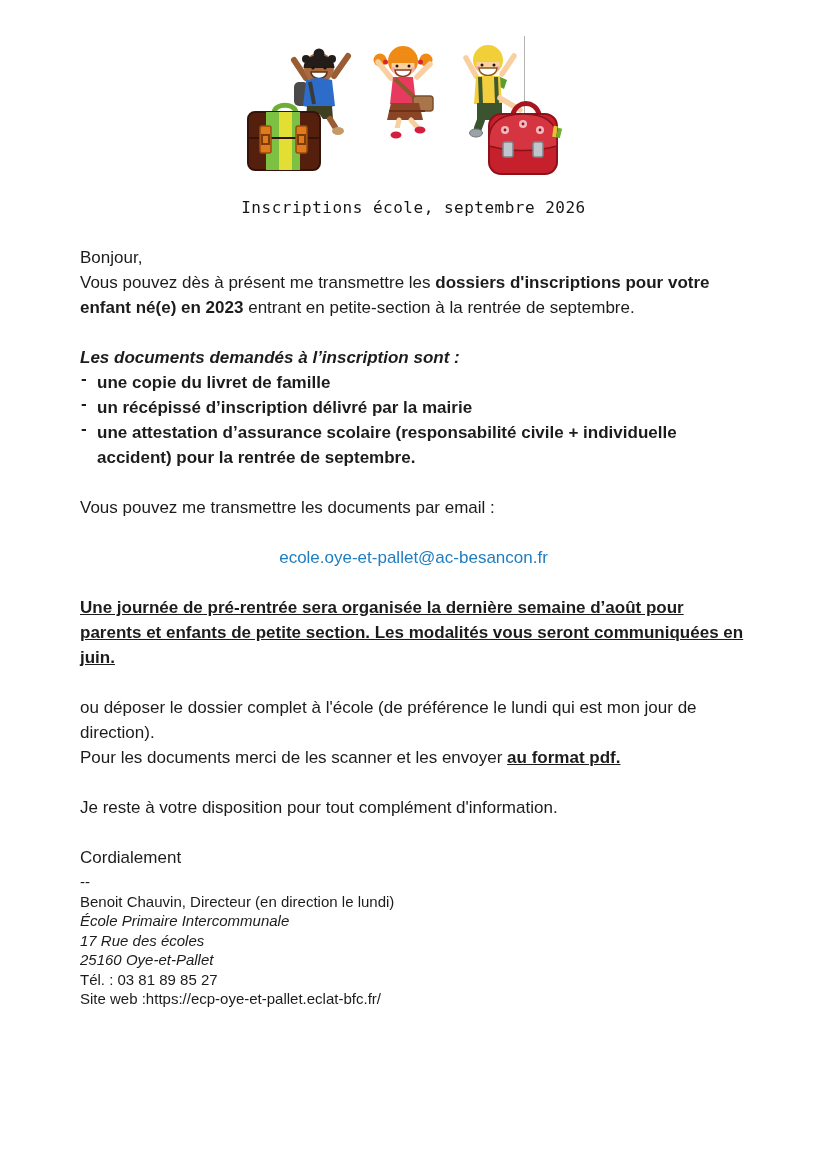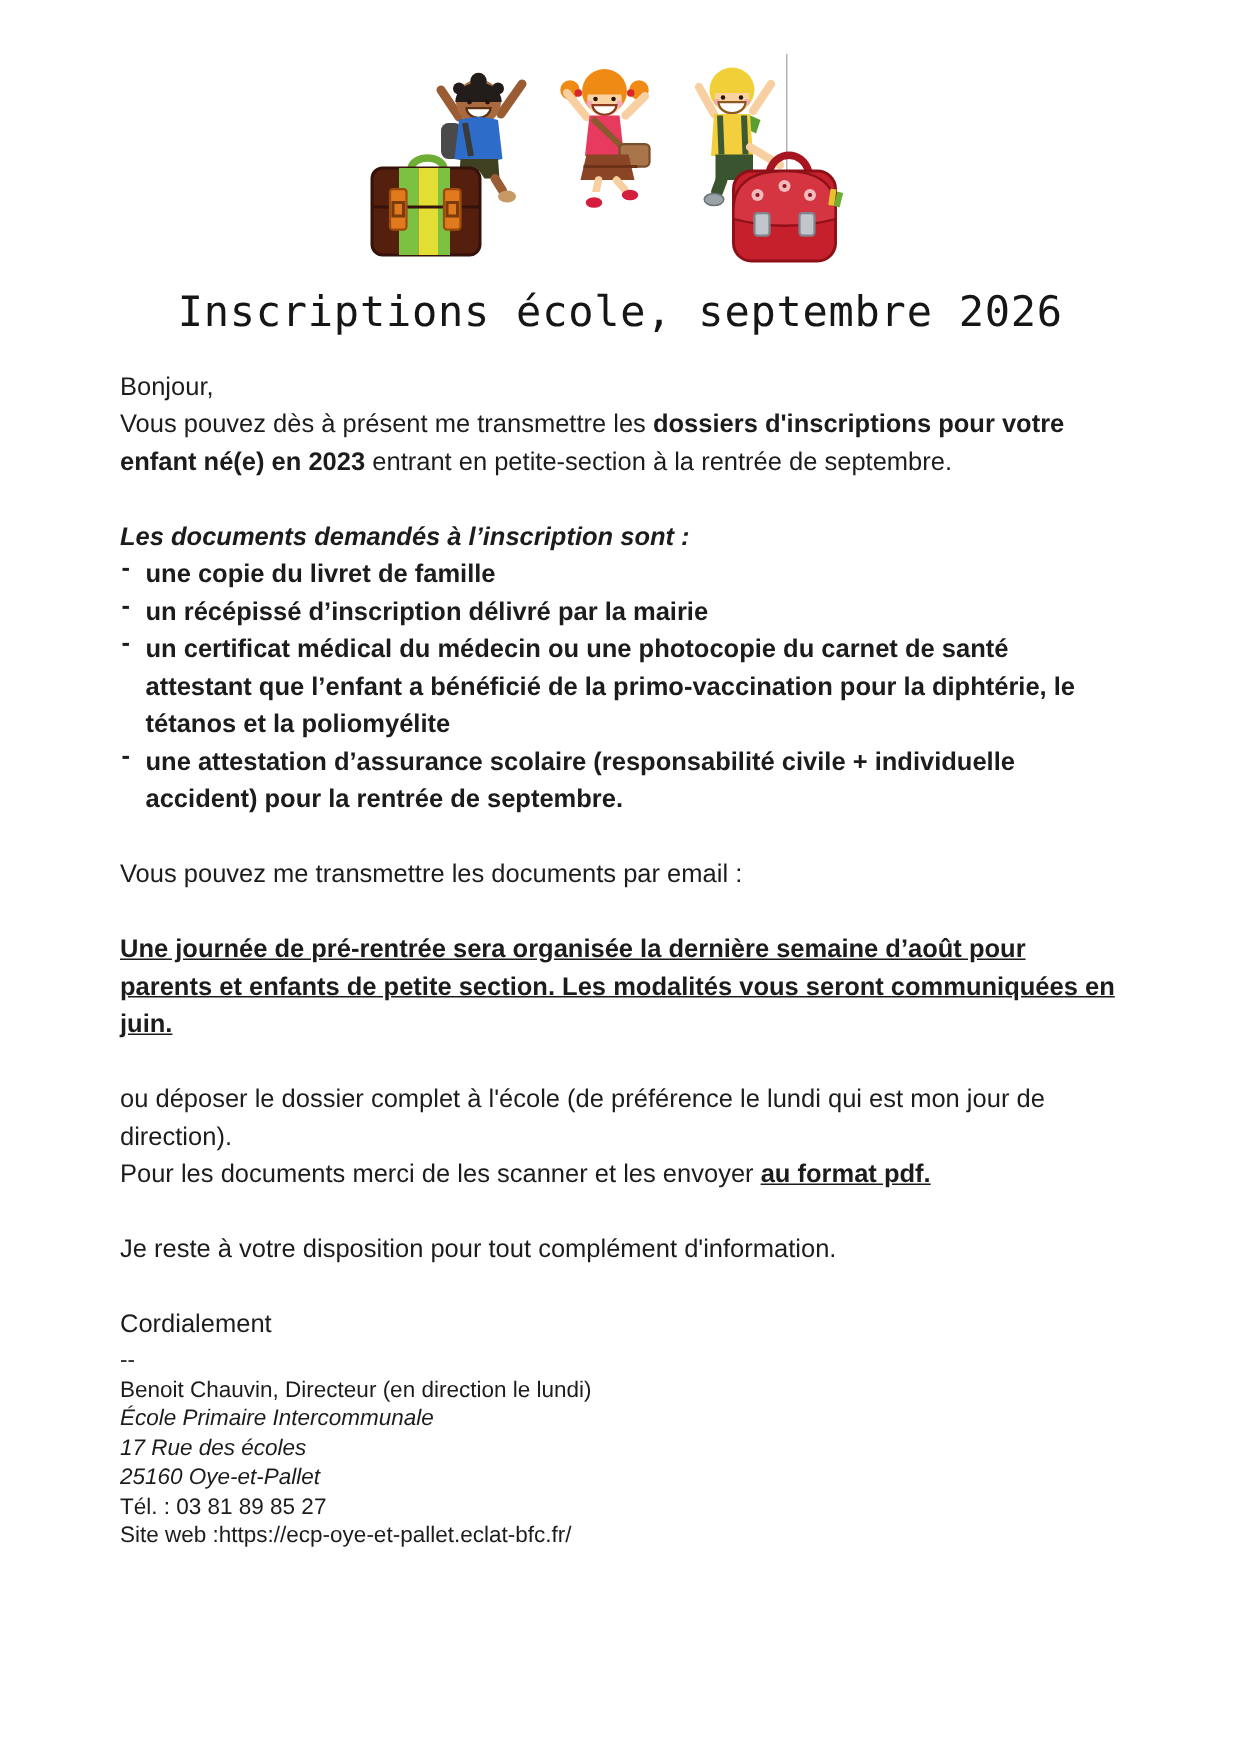--- a/index.html
+++ b/index.html
@@ -10,21 +10,21 @@
     color: #1c1c1c;
     overflow: hidden;
   }
   .page { position: relative; width: 827px; height: 1169px; }
 
   .clipart-wrap { margin: 34px 0 0 240px; width: 330px; height: 143px; }
 
   h1.doc-title {
     font-family: "DejaVu Sans Mono", monospace;
     font-weight: normal;
-    font-size: 28px;
+    font-size: 16px;
     letter-spacing: 0.5px;
     text-align: center;
     color: #161616;
     margin: 14px 0 0 0;
     line-height: 34px;
   }
 
   .content {
     margin: 20px 80px 0 80px;
     font-size: 17px;
@@ -182,26 +182,28 @@
     <p class="para first">
       <span>Bonjour,</span><br>
       <span>Vous pouvez dès à présent me transmettre les </span><b>dossiers d'inscriptions pour votre enfant né(e) en 2023</b><span> entrant en petite-section à la rentrée de septembre.</span>
     </p>
 
     <p class="para heading">Les documents demandés à l’inscription sont :</p>
 
     <ul class="doc-list">
       <li>une copie du livret de famille</li>
       <li>un récépissé d’inscription délivré par la mairie</li>
-      <li>un certificat médical du médecin ou une photocopie du carnet de santé attestant que l’enfant a bénéficié de la primo-vaccination pour la diphtérie, le tétanos et la poliomyélite</li>
       <li>une attestation d’assurance scolaire (responsabilité civile + individuelle accident) pour la rentrée de septembre.</li>
     </ul>
 
     <p class="para">Vous pouvez me transmettre les documents par email :</p>
 
+    <p class="para email-line">
+      <a class="email" href="#" style="color: rgb(31, 125, 193);">ecole.oye-et-pallet@ac-besancon.fr</a>
+    </p>
 
     <p class="para notice">Une journée de pré-rentrée sera organisée la dernière semaine d’août pour parents et enfants de petite section. Les modalités vous seront communiquées en juin.</p>
 
     <p class="para">
       <span>ou déposer le dossier complet à l'école (de préférence le lundi qui est mon jour de direction).</span><br>
       <span>Pour les documents merci de les scanner et les envoyer </span><b class="u">au format pdf.</b>
     </p>
 
     <p class="para">Je reste à votre disposition pour tout complément d'information.</p>
 

